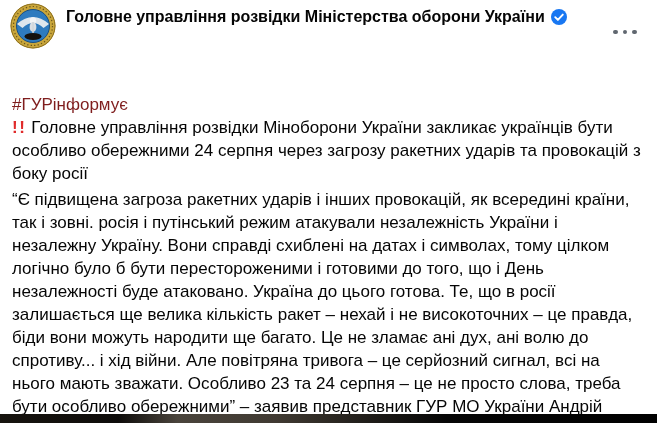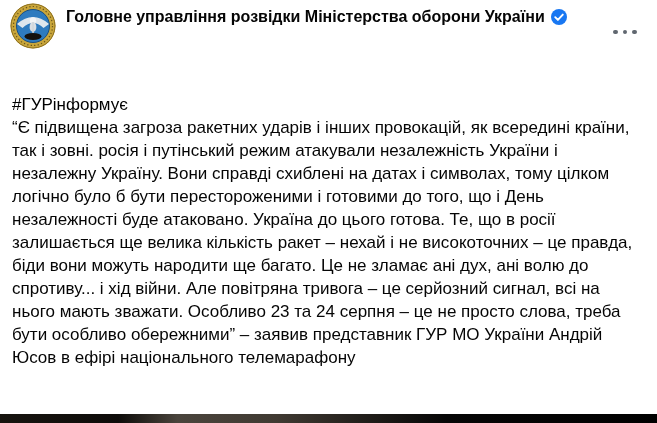--- a/index.html
+++ b/index.html
@@ -15,21 +15,21 @@
   .page-name{font-size:16px;font-weight:700;color:#050505;cursor:pointer;white-space:nowrap;}
   .verified{width:16px;height:16px;flex:0 0 auto;}
   .meta-row{display:flex;align-items:center;gap:4px;margin-top:3px;color:#65676B;font-size:13px;}
   .meta-row .ts{cursor:pointer;}
   .dot-sep{color:#65676B;}
   .globe{width:13px;height:13px;}
   .more-btn{position:absolute;right:14px;top:22px;width:36px;height:20px;display:flex;align-items:center;justify-content:center;gap:5px;cursor:pointer;border-radius:4px;}
   .more-btn i{width:4.5px;height:4.5px;border-radius:50%;background:#606770;display:block;}
   
   .post-body{padding:5px 12px 0 12px;font-size:17px;line-height:23px;color:#050505;}
-  .hashtag{color:#000000;text-decoration:none;cursor:pointer;display:inline-block;}
+  .hashtag{color:#7f1d1d;text-decoration:none;cursor:pointer;display:inline-block;}
   .para{margin:0 0 3px 0;}
   .alert-emoji{color:#E02B2B;font-weight:700;letter-spacing:1.5px;margin-right:5px;}
   
   .attachment{
     position:absolute;left:0;bottom:0;width:657px;height:9px;cursor:pointer;
     background:linear-gradient(90deg,#17140f 0%,#0e0c0a 18%,#4a443c 27%,#403a32 42%,#221f1b 55%,#060606 68%,#000 100%);
   }
 </style>
 </head>
 <body>
@@ -66,19 +66,22 @@
         <i></i>
         <i></i>
     </div>
   </div>
 
   <div class="post-body">
     <div>
       <a class="hashtag">#ГУРінформує</a>
     </div>
     <p class="para">
+      <span class="alert-emoji">!!</span><span>Головне управління розвідки Міноборони України закликає українців бути особливо обережними 24 серпня через загрозу ракетних ударів та провокацій з боку росії</span>
+    </p>
+    <p class="para">
       <span>“Є підвищена загроза ракетних ударів і інших провокацій, як всередині країни, так і зовні. росія і путінський режим атакували незалежність України і незалежну Україну. Вони справді схиблені на датах і символах, тому цілком логічно було б бути перестороженими і готовими до того, що і День незалежності буде атаковано. Україна до цього готова. Те, що в росії залишається ще велика кількість ракет – нехай і не високоточних – це правда, біди вони можуть народити ще багато. Це не зламає ані дух, ані волю до спротиву... і хід війни. Але повітряна тривога – це серйозний сигнал, всі на нього мають зважати. Особливо 23 та 24 серпня – це не просто слова, треба бути особливо обережними” – заявив представник ГУР МО України Андрій Юсов в ефірі національного телемарафону</span>
     </p>
   </div>
 
   <div class="attachment"></div>
 
 </div>
 
 </body></html>

